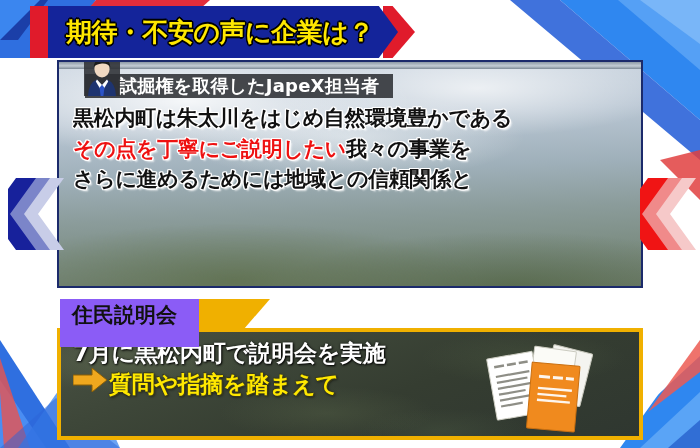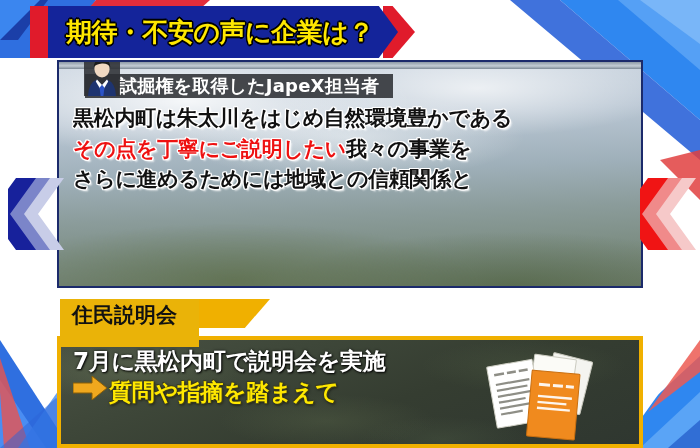--- a/index.html
+++ b/index.html
@@ -108,36 +108,36 @@
   }
 
   
   .chev{position:absolute;width:26px;height:72px;}
   .chev-left{left:8px;top:178px;width:56px;}
   .chev-right{left:640px;top:178px;width:56px;}
 
   
   .tab-label{
     position:absolute;left:60px;top:299px;
-    background:#eab308;
+    background:#8b5cf6;
     padding:2px 22px 18px 12px;
     z-index:6;
   }
   .tab-label span{
     font-size:21px;font-weight:bold;color:#111;letter-spacing:0px;white-space:nowrap;
   }
   .tab-slant{
     position:absolute;left:60px;top:299px;width:210px;height:29px;
     background:#f0b000;
     clip-path:polygon(0 0,100% 0,88% 100%,0 100%);
     z-index:5;
   }
 
   .bottom-panel{
-    position:absolute;left:57px;top:336px;width:586px;height:112px;
+    position:absolute;left:57px;top:328px;width:586px;height:112px;
     border:4px solid #f0b000;
     background:linear-gradient(160deg,#4a5244 0%,#3e4739 30%,#353d31 58%,#2f3730 100%);
     box-sizing:border-box;overflow:hidden;
   }
   .bp-texture{
     position:absolute;inset:0;
     background:
       radial-gradient(ellipse 30% 40% at 12% 30%,rgba(120,135,95,.30),transparent 70%),
       radial-gradient(ellipse 26% 36% at 46% 78%,rgba(105,120,85,.26),transparent 72%),
       radial-gradient(ellipse 24% 34% at 80% 25%,rgba(95,112,80,.24),transparent 74%),

